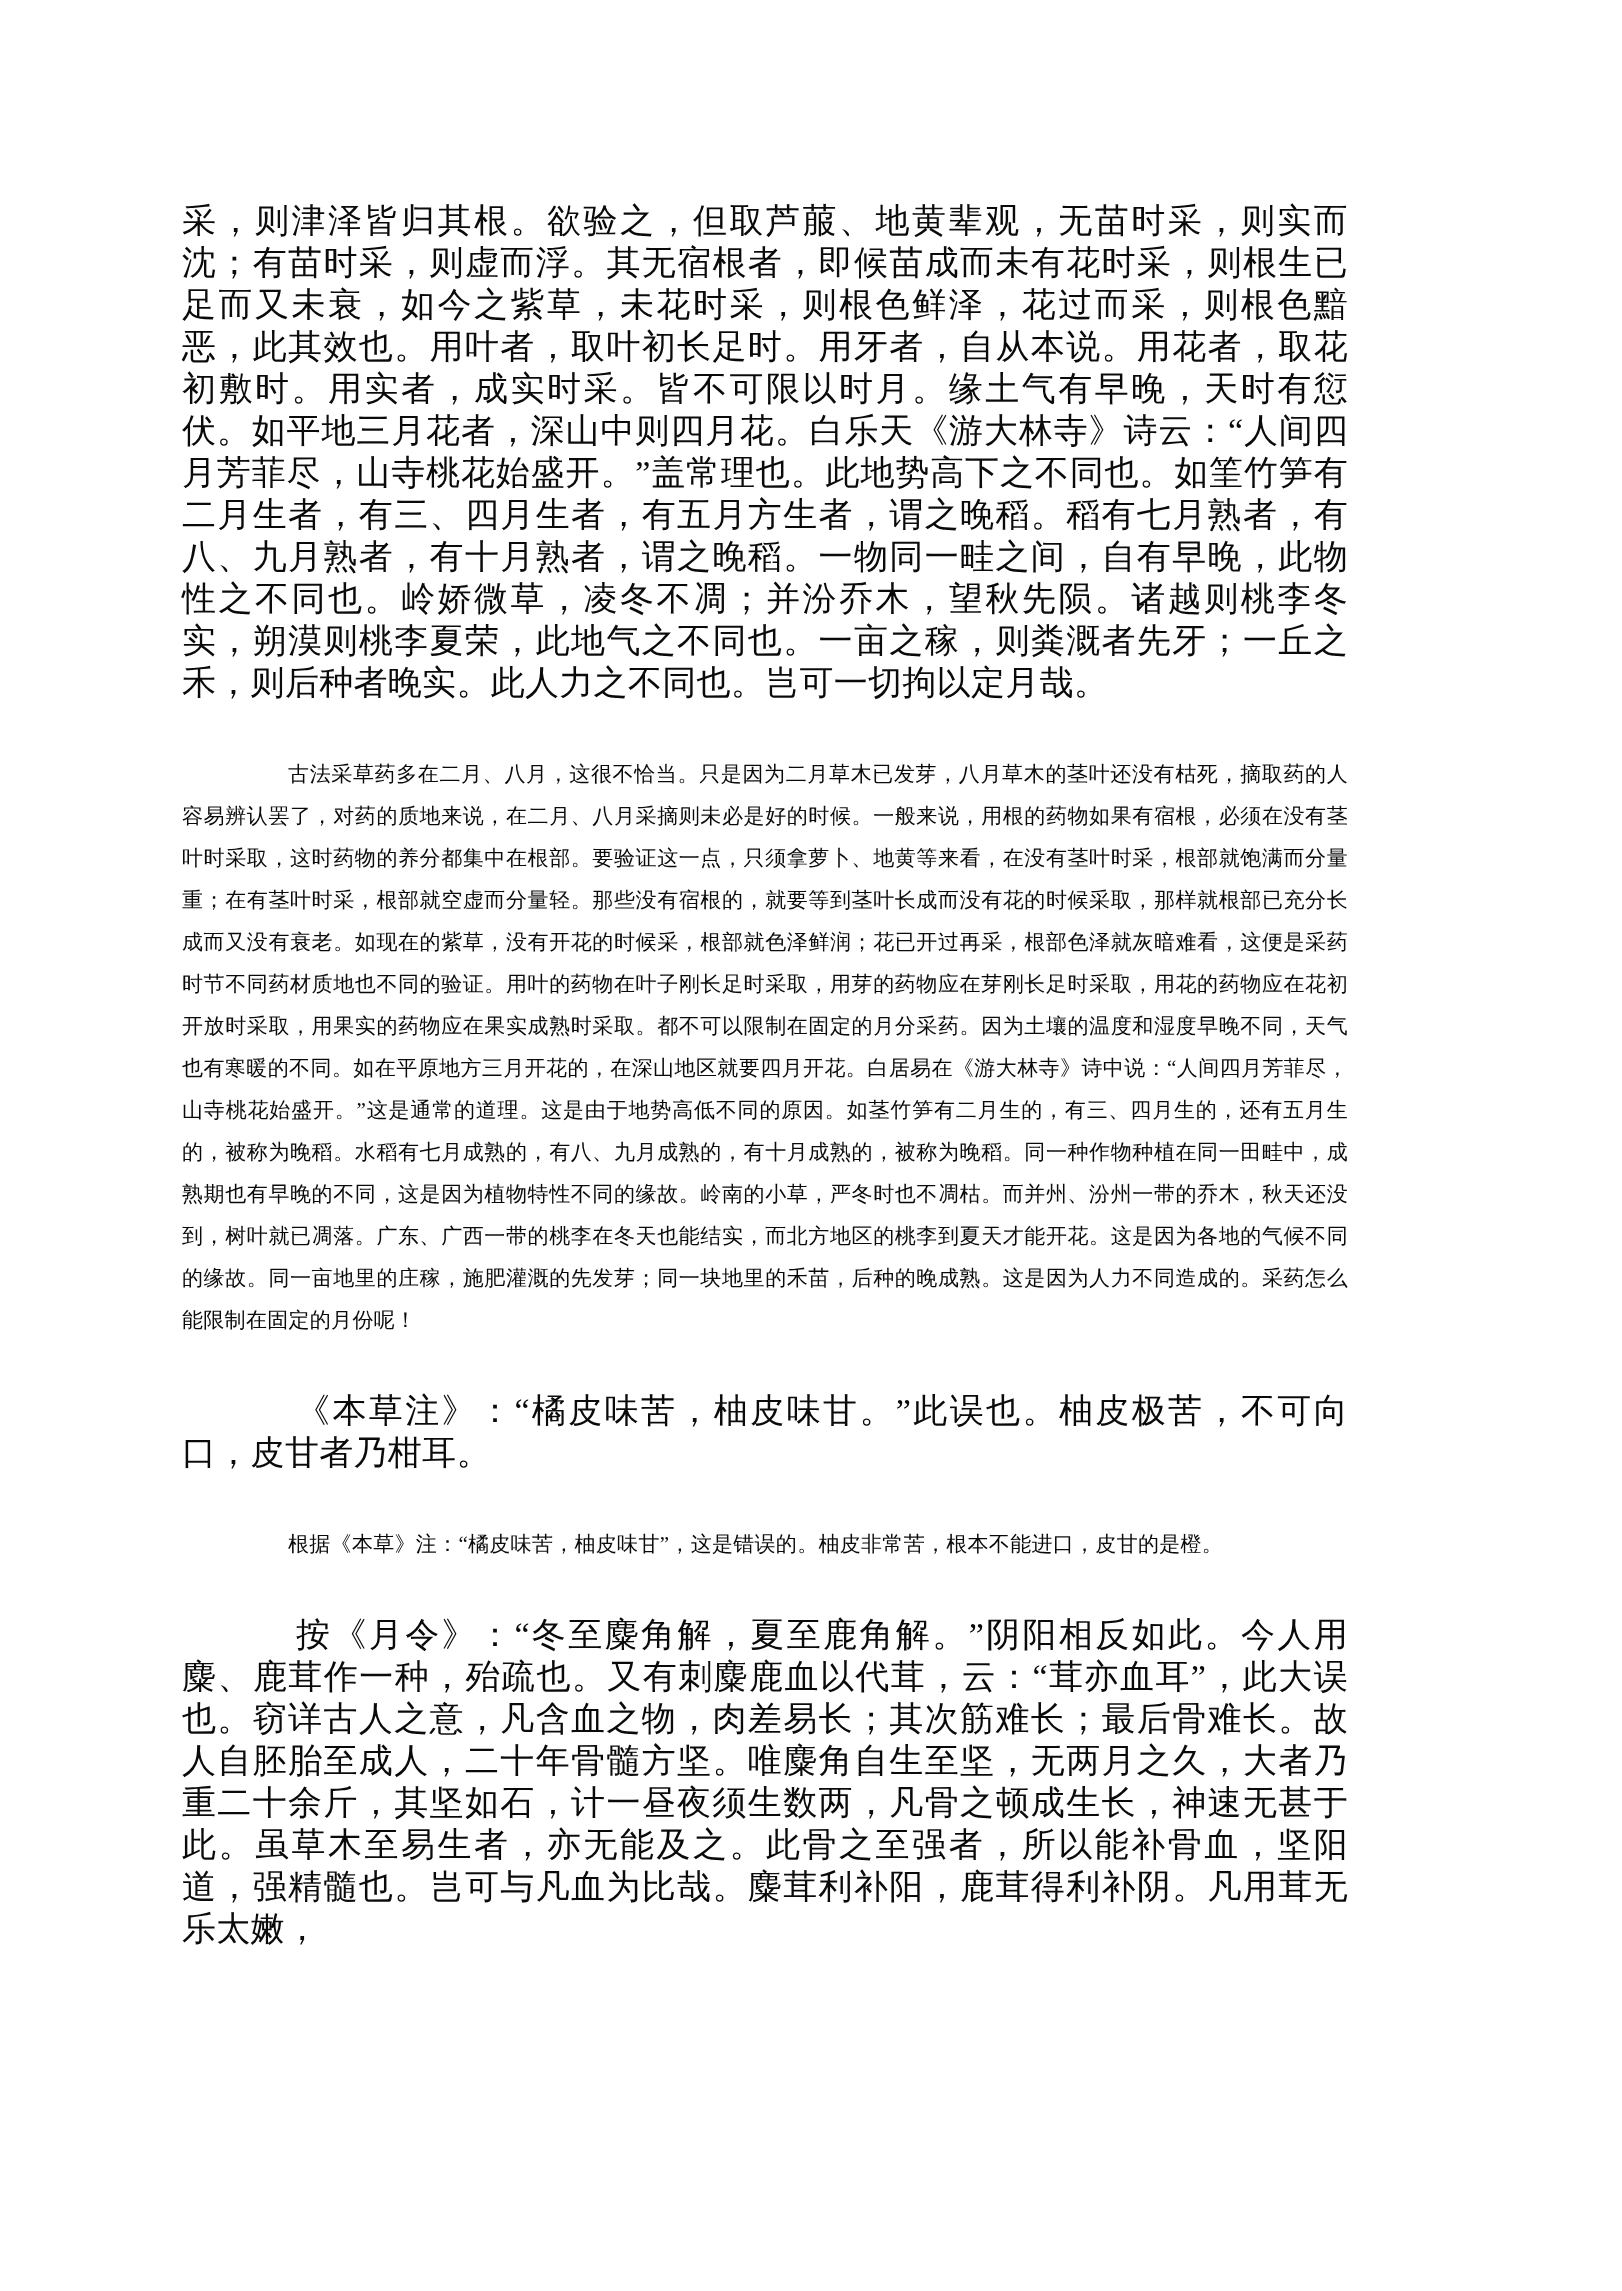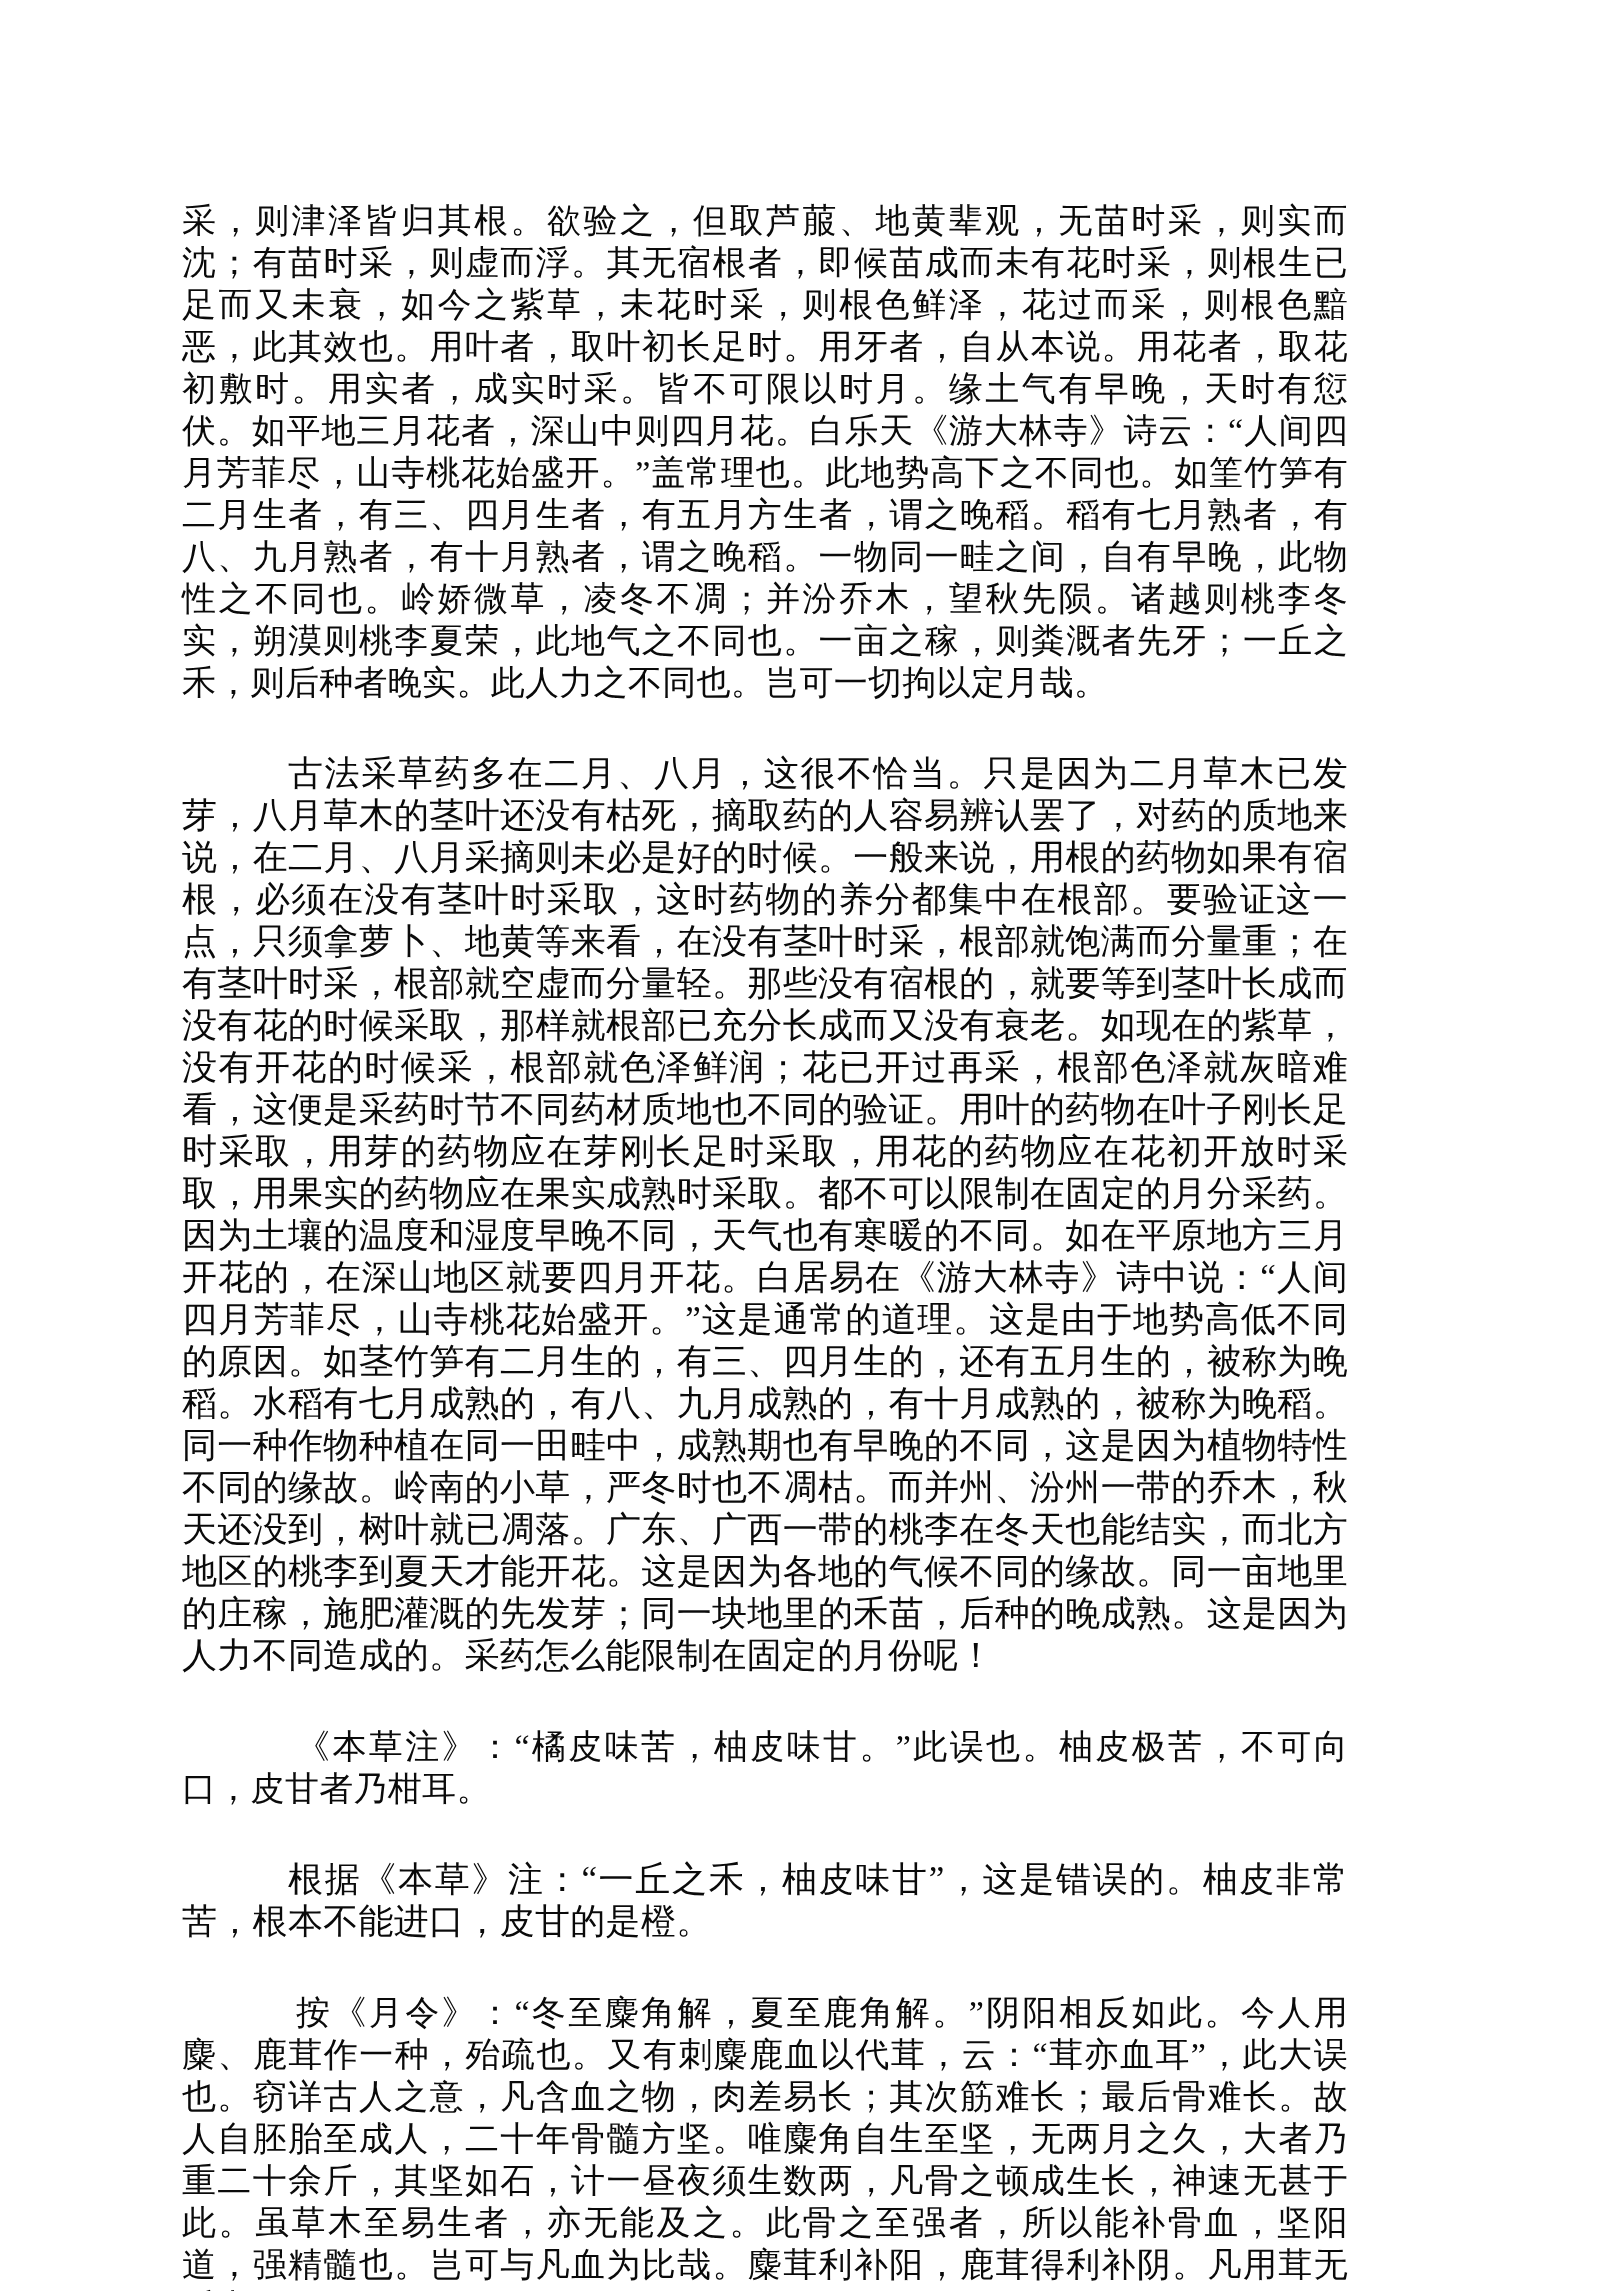--- a/index.html
+++ b/index.html
@@ -32,34 +32,34 @@
   }
   p.classical {
     font-size: 34px;
     line-height: 42px;
     letter-spacing: 0.3px;
   }
   p.classical.indented {
     text-indent: 114px;
   }
   p.translation {
-    font-size: 35px;
+    font-size: 21px;
     line-height: 42px;
     letter-spacing: 0.3px;
     text-indent: 106px;
   }
   p.para:last-child {
     margin-bottom: 12px;
   }
 </style>
 </head>
 <body>
 
 <div class="page">
   <div class="text-column">
     <p class="para classical">采，则津泽皆归其根。欲验之，但取芦菔、地黄辈观，无苗时采，则实而沈；有苗时采，则虚而浮。其无宿根者，即候苗成而未有花时采，则根生已足而又未衰，如今之紫草，未花时采，则根色鲜泽，花过而采，则根色黯恶，此其效也。用叶者，取叶初长足时。用牙者，自从本说。用花者，取花初敷时。用实者，成实时采。皆不可限以时月。缘土气有早晚，天时有愆伏。如平地三月花者，深山中则四月花。白乐天《游大林寺》诗云：“人间四月芳菲尽，山寺桃花始盛开。”盖常理也。此地势高下之不同也。如筀竹笋有二月生者，有三、四月生者，有五月方生者，谓之晚稻。稻有七月熟者，有八、九月熟者，有十月熟者，谓之晚稻。一物同一畦之间，自有早晚，此物性之不同也。岭娇微草，凌冬不凋；并汾乔木，望秋先陨。诸越则桃李冬实，朔漠则桃李夏荣，此地气之不同也。一亩之稼，则粪溉者先牙；一丘之禾，则后种者晚实。此人力之不同也。岂可一切拘以定月哉。</p>
     <p class="para translation">古法采草药多在二月、八月，这很不恰当。只是因为二月草木已发芽，八月草木的茎叶还没有枯死，摘取药的人容易辨认罢了，对药的质地来说，在二月、八月采摘则未必是好的时候。一般来说，用根的药物如果有宿根，必须在没有茎叶时采取，这时药物的养分都集中在根部。要验证这一点，只须拿萝卜、地黄等来看，在没有茎叶时采，根部就饱满而分量重；在有茎叶时采，根部就空虚而分量轻。那些没有宿根的，就要等到茎叶长成而没有花的时候采取，那样就根部已充分长成而又没有衰老。如现在的紫草，没有开花的时候采，根部就色泽鲜润；花已开过再采，根部色泽就灰暗难看，这便是采药时节不同药材质地也不同的验证。用叶的药物在叶子刚长足时采取，用芽的药物应在芽刚长足时采取，用花的药物应在花初开放时采取，用果实的药物应在果实成熟时采取。都不可以限制在固定的月分采药。因为土壤的温度和湿度早晚不同，天气也有寒暖的不同。如在平原地方三月开花的，在深山地区就要四月开花。白居易在《游大林寺》诗中说：“人间四月芳菲尽，山寺桃花始盛开。”这是通常的道理。这是由于地势高低不同的原因。如茎竹笋有二月生的，有三、四月生的，还有五月生的，被称为晚稻。水稻有七月成熟的，有八、九月成熟的，有十月成熟的，被称为晚稻。同一种作物种植在同一田畦中，成熟期也有早晚的不同，这是因为植物特性不同的缘故。岭南的小草，严冬时也不凋枯。而并州、汾州一带的乔木，秋天还没到，树叶就已凋落。广东、广西一带的桃李在冬天也能结实，而北方地区的桃李到夏天才能开花。这是因为各地的气候不同的缘故。同一亩地里的庄稼，施肥灌溉的先发芽；同一块地里的禾苗，后种的晚成熟。这是因为人力不同造成的。采药怎么能限制在固定的月份呢！</p>
     <p class="para classical indented">《本草注》：“橘皮味苦，柚皮味甘。”此误也。柚皮极苦，不可向口，皮甘者乃柑耳。</p>
-    <p class="para translation">根据《本草》注：“一丘之禾，柚皮味甘”，这是错误的。柚皮非常苦，根本不能进口，皮甘的是橙。</p>
+    <p class="para translation">根据《本草》注：“橘皮味苦，柚皮味甘”，这是错误的。柚皮非常苦，根本不能进口，皮甘的是橙。</p>
     <p class="para classical indented">按《月令》：“冬至麋角解，夏至鹿角解。”阴阳相反如此。今人用麋、鹿茸作一种，殆疏也。又有刺麋鹿血以代茸，云：“茸亦血耳”，此大误也。窃详古人之意，凡含血之物，肉差易长；其次筋难长；最后骨难长。故人自胚胎至成人，二十年骨髓方坚。唯麋角自生至坚，无两月之久，大者乃重二十余斤，其坚如石，计一昼夜须生数两，凡骨之顿成生长，神速无甚于此。虽草木至易生者，亦无能及之。此骨之至强者，所以能补骨血，坚阳道，强精髓也。岂可与凡血为比哉。麋茸利补阳，鹿茸得利补阴。凡用茸无乐太嫩，</p>
   </div>
 </div>
 
 
 </body></html>

